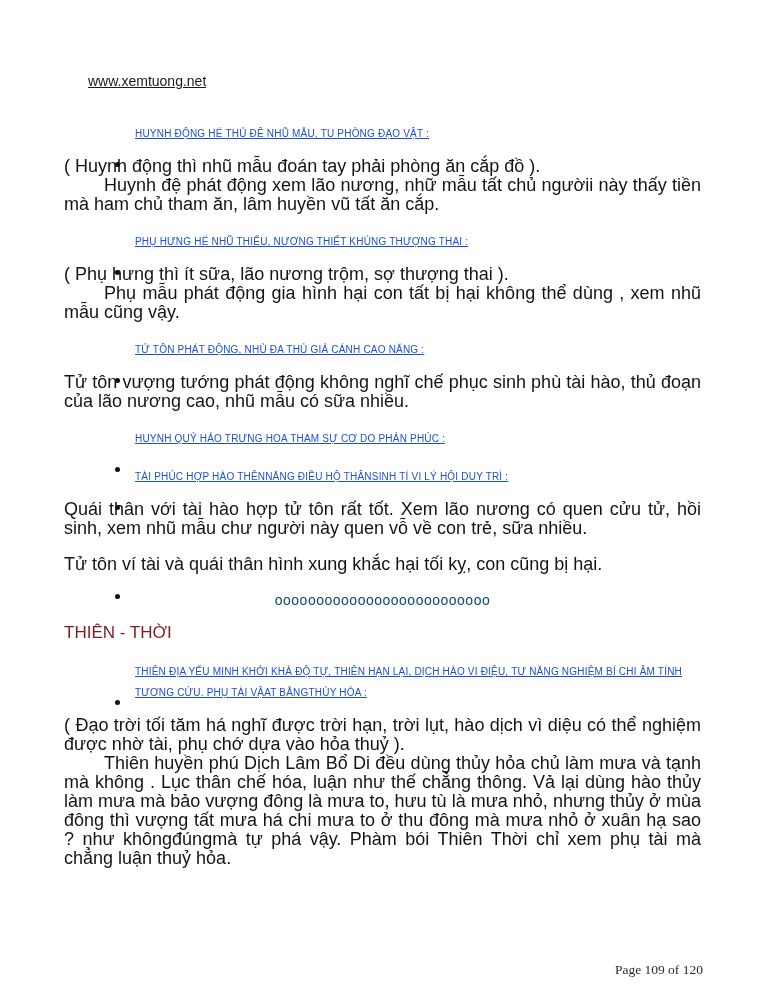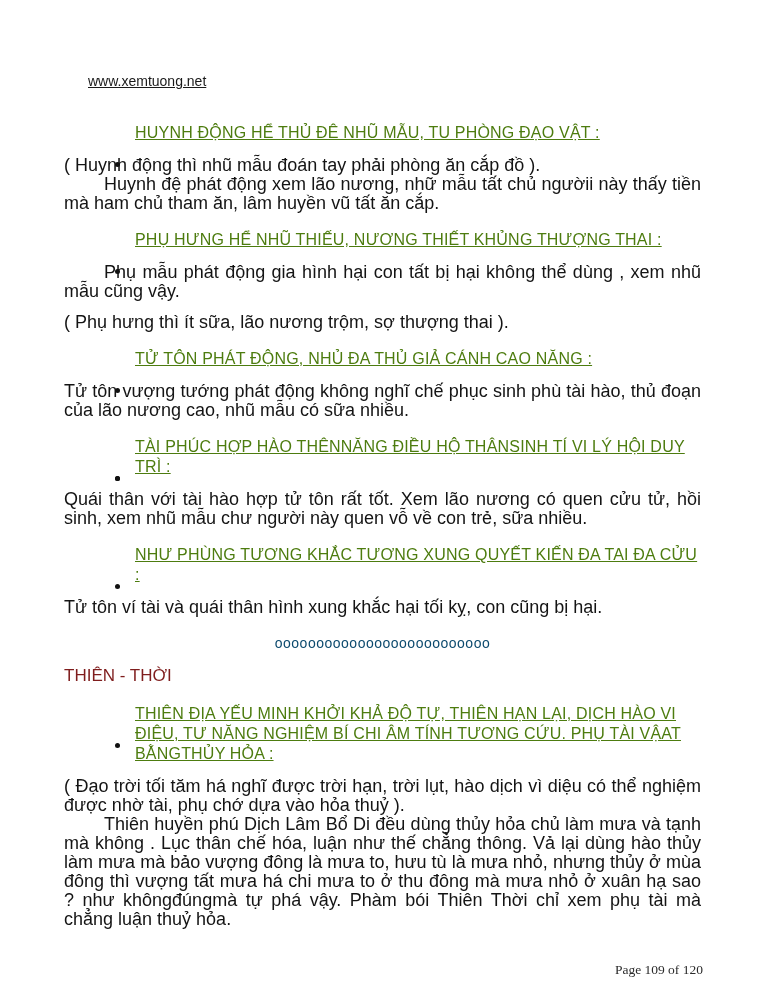--- a/index.html
+++ b/index.html
@@ -34,25 +34,25 @@
   .bullet-dot {
     position: absolute;
     left: 51px;
     top: 7px;
     width: 5px;
     height: 5px;
     background: #111;
     border-radius: 50%;
   }
   .section-heading {
-    font-size: 16px;
+    font-size: 10px;
     line-height: 20px;
     text-decoration: underline;
     letter-spacing: 0.2px;
-    color: #4d7c0f;
+    color: #1d4ed8;
   }
   .para {
     font-size: 18px;
     line-height: 19px;
     text-align: justify;
     margin: 12px 0;
     color: #141414;
   }
   .para.indent { text-indent: 40px; margin-top: 0; margin-bottom: 12px; }
   .para.tight { margin-bottom: 0; }
@@ -82,28 +82,28 @@
 <body>
 
 <div class="page">
   <div class="site-header">www.xemtuong.net</div>
 
   <div>
       <div class="bullet-item"><span class="bullet-dot"></span><span class="section-heading">HUYNH ĐỘNG HỂ THỦ ĐÊ NHŨ MẪU, TU PHÒNG ĐẠO VẬT :</span></div>
       <p class="para tight">( Huynh động thì nhũ mẫu đoán tay phải phòng ăn cắp đồ ).</p>
       <p class="para indent">Huynh đệ phát động xem lão nương, nhữ mẫu tất chủ ngườii này thấy tiền mà ham chủ tham ăn, lâm huyền vũ tất ăn cắp.</p>
       <div class="bullet-item"><span class="bullet-dot"></span><span class="section-heading">PHỤ HƯNG HỂ NHŨ THIẾU, NƯƠNG THIẾT KHỦNG THƯỢNG THAI :</span></div>
+      <p class="para tight">( Phụ hưng thì ít sữa, lão nương trộm, sợ thượng thai ).</p>
       <p class="para indent">Phụ mẫu phát động gia hình hại con tất bị hại không thể dùng , xem nhũ mẫu cũng vậy.</p>
-      <p class="para tight">( Phụ hưng thì ít sữa, lão nương trộm, sợ thượng thai ).</p>
       <div class="bullet-item"><span class="bullet-dot"></span><span class="section-heading">TỬ TÔN PHÁT ĐỘNG, NHỦ ĐA THỦ GIẢ CÁNH CAO NĂNG :</span></div>
       <p class="para">Tử tôn vượng tướng phát động không nghĩ chế phục sinh phù tài hào, thủ đoạn của lão nương cao, nhũ mẫu có sữa nhiều.</p>
-      <div class="bullet-item"><span class="bullet-dot"></span></div>
+      <div class="bullet-item"><span class="bullet-dot"></span><span class="section-heading">HUYNH QUỶ HẢO TRƯNG HOA THAM SỰ CƠ DO PHẢN PHÚC :</span></div>
       <div class="bullet-item"><span class="bullet-dot"></span><span class="section-heading">TÀI PHÚC HỢP HÀO THÊNNĂNG ĐIỀU HỘ THÂNSINH TÍ VI LÝ HỘI DUY TRÌ :</span></div>
       <p class="para">Quái thân với tài hào hợp tử tôn rất tốt. Xem lão nương có quen cửu tử, hồi sinh, xem nhũ mẫu chư người này quen vỗ về con trẻ, sữa nhiều.</p>
-      <div class="bullet-item"><span class="bullet-dot"></span><span class="section-heading">NHƯ PHÙNG TƯƠNG KHẮC TƯƠNG XUNG QUYẾT KIẾN ĐA TAI ĐA CỬU :</span></div>
+      <div class="bullet-item"><span class="bullet-dot"></span></div>
       <p class="para">Tử tôn ví tài và quái thân hình xung khắc hại tối kỵ, con cũng bị hại.</p>
       <div class="separator-line">oooooooooooooooooooooooooo</div>
       <div class="center-title">THIÊN - THỜI</div>
       <div class="bullet-item"><span class="bullet-dot"></span><span class="section-heading">THIÊN ĐỊA YẾU MINH KHỞI KHẢ ĐỘ TỰ, THIÊN HẠN LẠI, DỊCH HÀO VI ĐIỆU, TƯ NĂNG NGHIỆM BÍ CHI ÂM TÍNH TƯƠNG CỨU. PHỤ TÀI VẬAT BẰNGTHỦY HỎA :</span></div>
       <p class="para tight">( Đạo trời tối tăm há nghĩ được trời hạn, trời lụt, hào dịch vì diệu có thể nghiệm được nhờ tài, phụ chớ dựa vào hỏa thuỷ ).</p>
       <p class="para indent">Thiên huyền phú Dịch Lâm Bổ Di đều dùng thủy hỏa chủ làm mưa và tạnh mà không . Lục thân chế hóa, luận như thế chẳng thông. Vả lại dùng hào thủy làm mưa mà bảo vượng đông là mưa to, hưu tù là mưa nhỏ, nhưng thủy ở mùa đông  thì vượng tất mưa há chi mưa to ở thu đông mà mưa nhỏ ở xuân hạ sao ? như khôngđúngmà tự phá vậy. Phàm bói Thiên Thời chỉ xem phụ tài mà chẳng luận thuỷ hỏa.</p>
     </div>
 
   <div class="page-footer">Page 109 of 120</div>
 </div>

